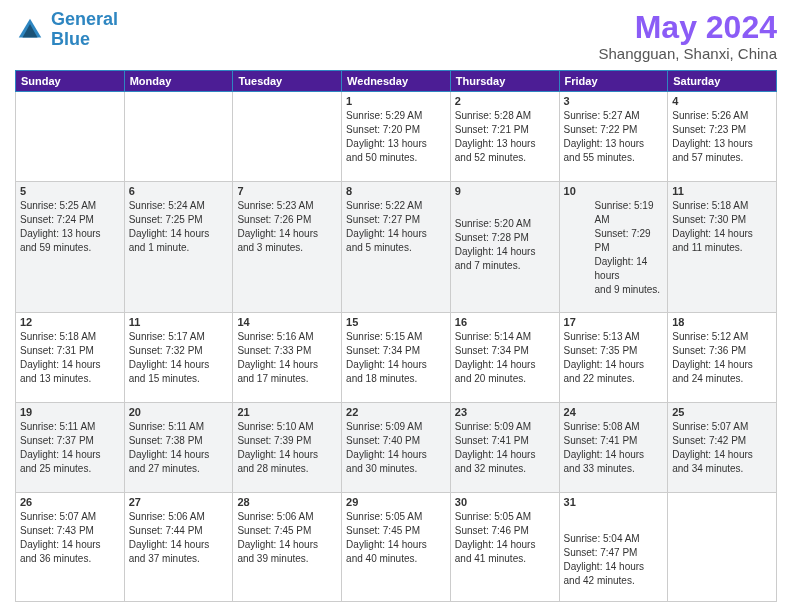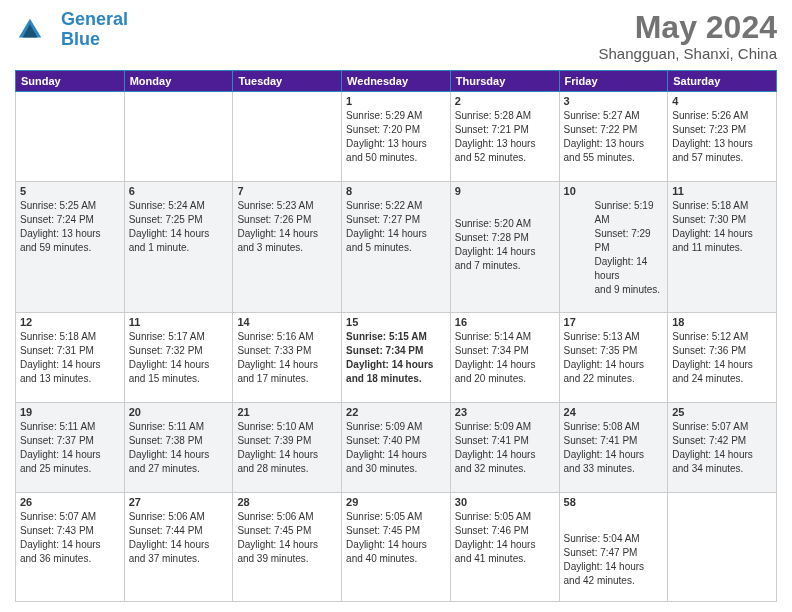--- a/index.html
+++ b/index.html
@@ -19,42 +19,42 @@
     }
     .header {
       display: flex;
       justify-content: space-between;
       align-items: flex-start;
       margin-bottom: 8px;
     }
     .logo {
       display: flex;
       align-items: center;
-      gap: 16px;
+      gap: 6px;
     }
     .logo-text {
       font-size: 18px;
       font-weight: bold;
       color: #1a5276;
       line-height: 1.1;
     }
     .logo-text span {
       color: #2e86c1;
     }
     .logo-icon {
       width: 30px;
       height: 30px;
     }
     .title-block {
       text-align: right;
     }
     .month-title {
       font-size: 32px;
       font-weight: bold;
-      color: #737373;
+      color: #8b5cf6;
       line-height: 1.1;
     }
     .subtitle {
       font-size: 15px;
       color: #555;
     }
     .calendar {
       width: 100%;
       border-collapse: collapse;
       flex: 1;
@@ -230,21 +230,21 @@
           </td>
           <td>
             <div class="day-num">14</div>
             <div class="day-info" style="white-space: pre-line;">Sunrise: 5:16 AM
 Sunset: 7:33 PM
 Daylight: 14 hours
 and 17 minutes.</div>
           </td>
           <td>
             <div class="day-num">15</div>
-            <div class="day-info" style="white-space: pre-line; font-weight: bold;">Sunrise: 5:15 AM
+            <div class="day-info" style="white-space: pre-line;">Sunrise: 5:15 AM
 Sunset: 7:34 PM
 Daylight: 14 hours
 and 18 minutes.</div>
           </td>
           <td>
             <div class="day-num">16</div>
             <div class="day-info" style="white-space: pre-line;">Sunrise: 5:14 AM
 Sunset: 7:34 PM
 Daylight: 14 hours
 and 20 minutes.</div>
@@ -345,21 +345,21 @@
 and 40 minutes.</div>
           </td>
           <td>
             <div class="day-num">30</div>
             <div class="day-info" style="white-space: pre-line;">Sunrise: 5:05 AM
 Sunset: 7:46 PM
 Daylight: 14 hours
 and 41 minutes.</div>
           </td>
           <td>
-            <div class="day-num">58</div>
+            <div class="day-num">31</div>
             <div class="day-info" style="white-space: pre-line; margin-top: 24px;">Sunrise: 5:04 AM
 Sunset: 7:47 PM
 Daylight: 14 hours
 and 42 minutes.</div>
           </td>
           <td class="empty-cell"></td>
         </tr>
       </tbody>
   </table>
 </div>

